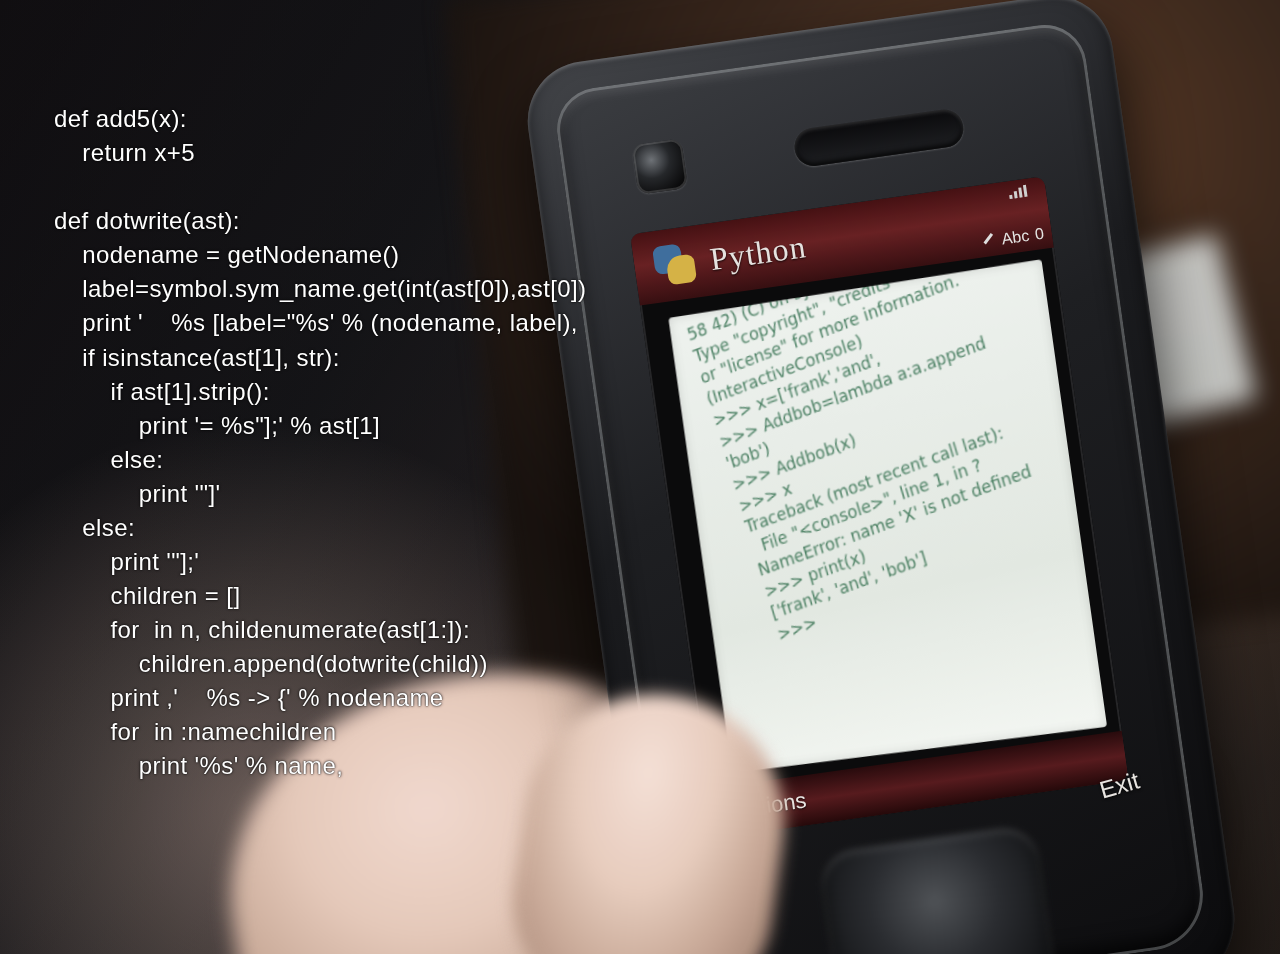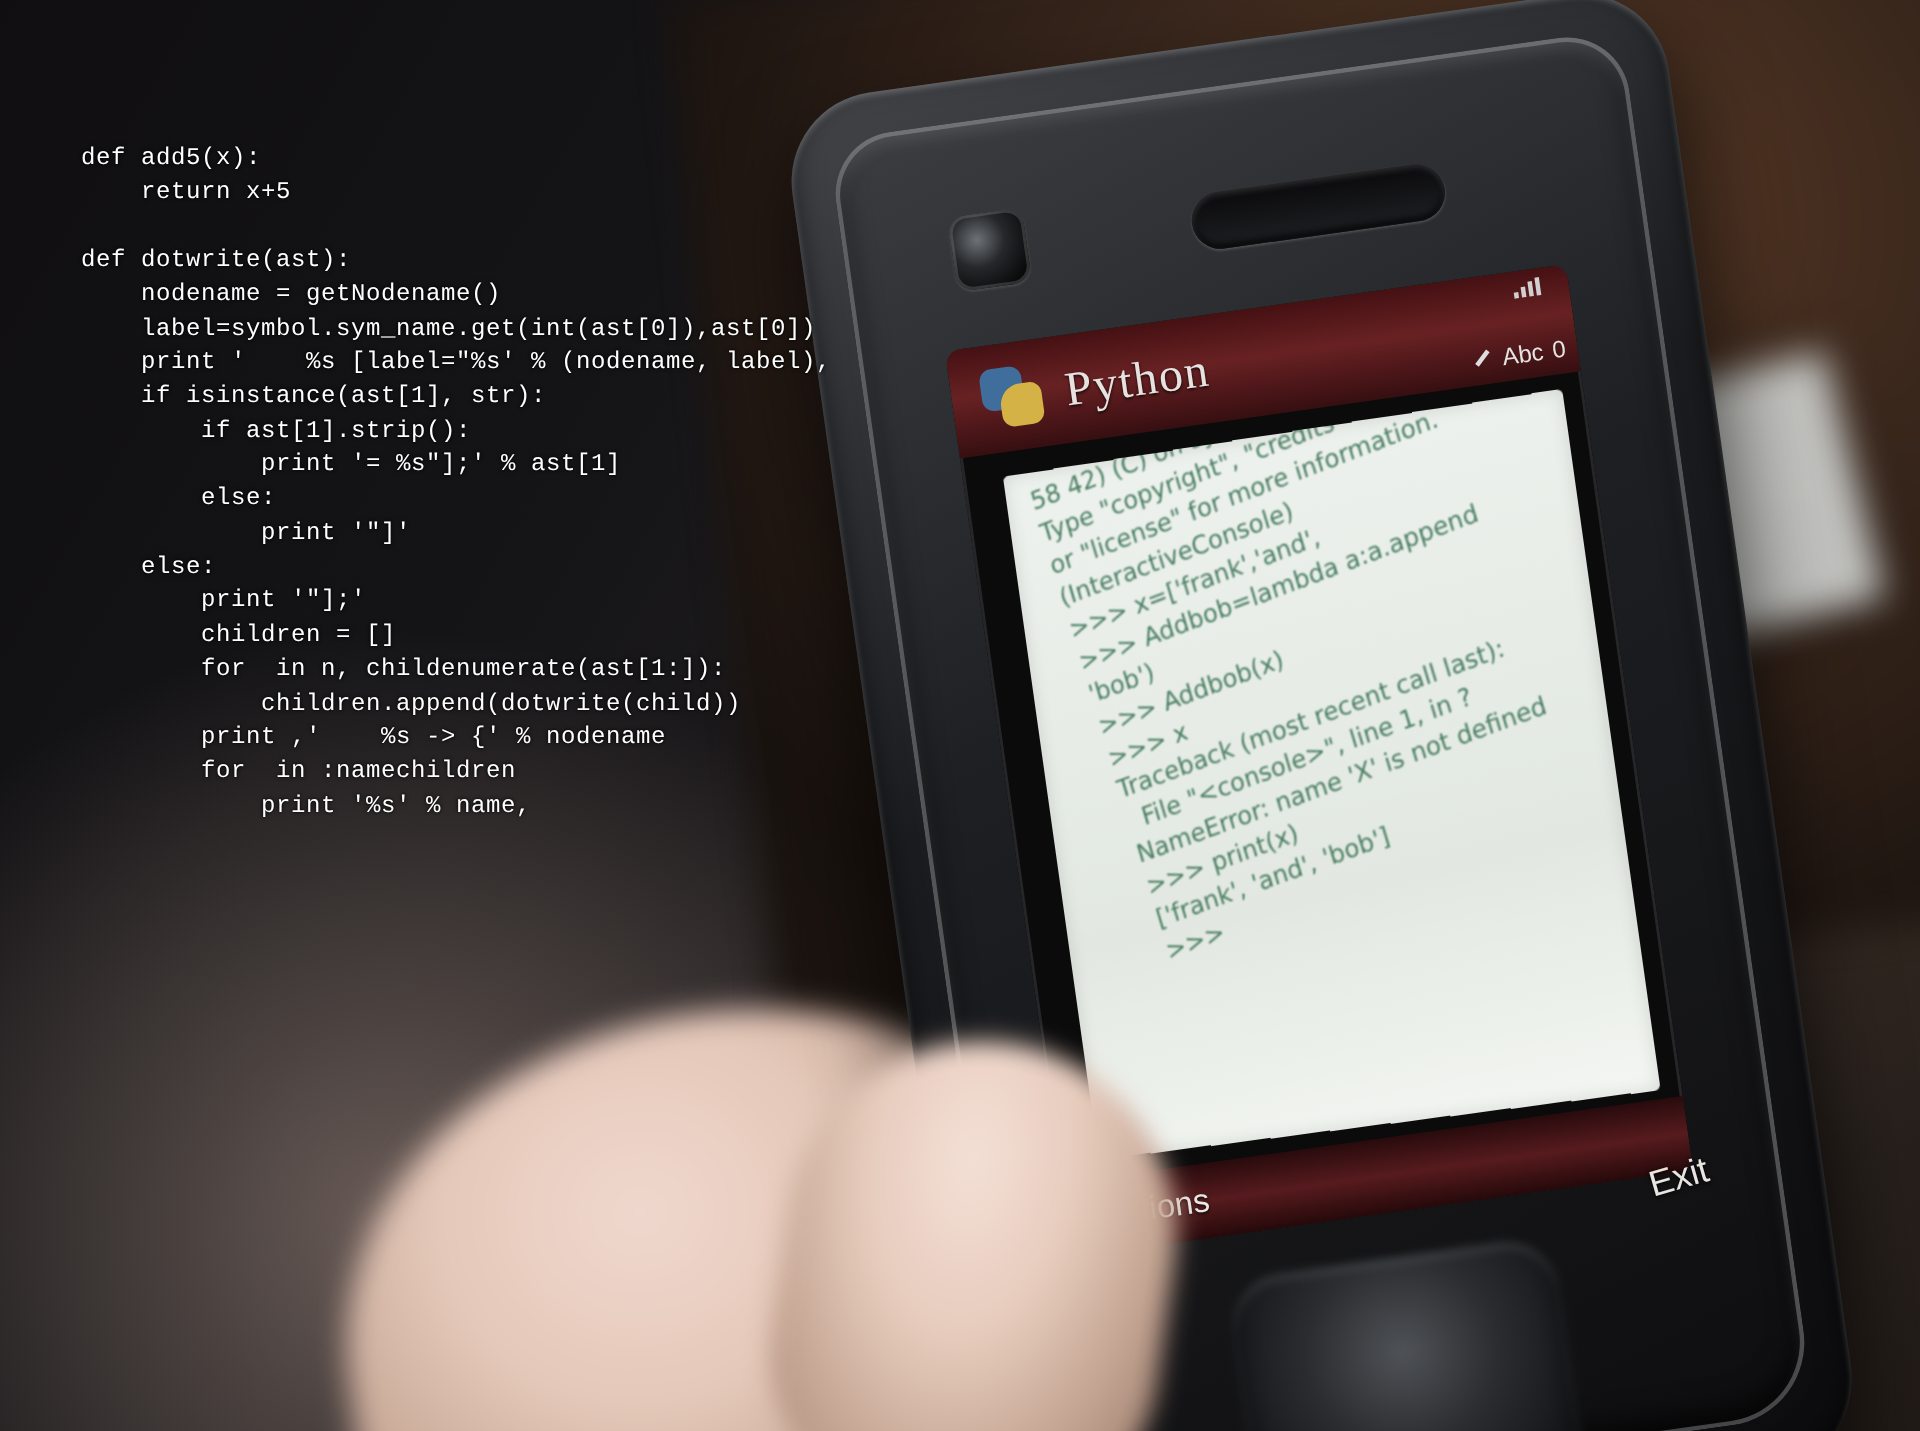--- a/index.html
+++ b/index.html
@@ -253,22 +253,22 @@
     border-radius: 36px;
     filter: blur(3px);
     box-shadow: inset 0 3px 6px rgba(255,255,255,0.18), inset 0 -8px 14px rgba(0,0,0,0.8);
   }
 
   
   .code-overlay {
     position: absolute;
     left: 54px; top: 78px;
     color: #ffffff;
-    font-family: Liberation Mono, monospace;
-    font-size: 16px;
+    font-family: Liberation Sans, sans-serif;
+    font-size: 24px;
     line-height: 1.42;
     white-space: pre;
     text-shadow: 0 0 3px rgba(0,0,0,0.9), 0 0 1px rgba(0,0,0,1);
     letter-spacing: 0.4px;
   }
 </style>
 </head>
 <body>
 
 <div class="scene">

